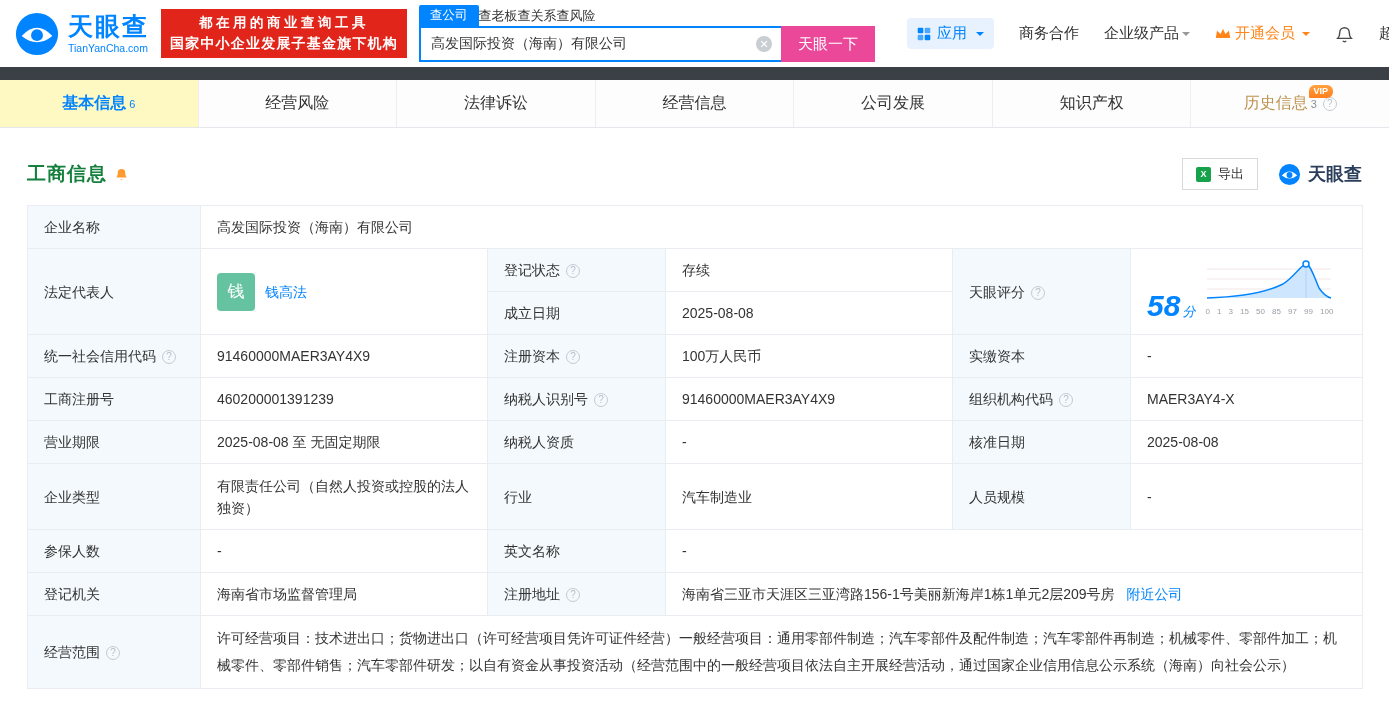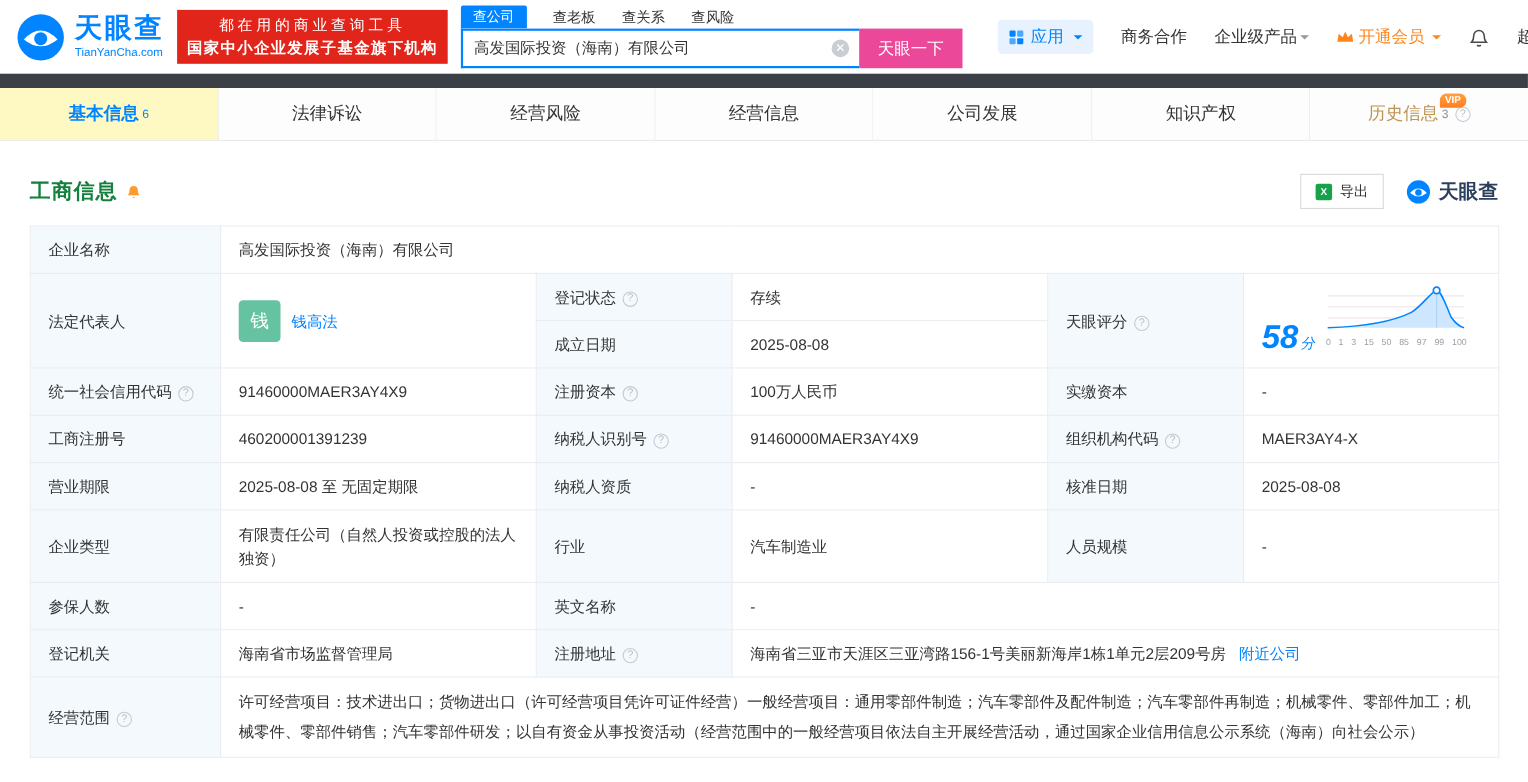--- a/index.html
+++ b/index.html
@@ -6,24 +6,24 @@
   html,body{width:1389px;height:711px;overflow:hidden;background:#fff;
     font-family:"Liberation Sans","DejaVu Sans",sans-serif;color:#333}
 
   
   .header{display:flex;align-items:center;height:67px;padding:0 14px;background:#fff;white-space:nowrap}
   .logo{display:flex;align-items:center;gap:8px;cursor:pointer}
   .logo-text{display:flex;flex-direction:column;justify-content:center}
   .logo-name{font-size:25px;font-weight:bold;color:#0084ff;line-height:1.05;letter-spacing:2px}
   .logo-domain{font-size:10.5px;color:#0084ff;margin-top:2px}
   .badge{background:#e1251b;color:#fff;padding:5px 9px;margin-left:12px;text-align:center}
-  .badge-l1{font-size:13.5px;font-weight:normal;letter-spacing:3.5px}
+  .badge-l1{font-size:13.5px;font-weight:bold;letter-spacing:3.5px}
   .badge-l2{font-size:14px;font-weight:bold;letter-spacing:1.2px;margin-top:3px}
   .search-area{margin-left:12px}
-  .search-tabs{display:flex;align-items:flex-end;gap:24px;font-size:13px;height:21px}
+  .search-tabs{display:flex;align-items:flex-end;font-size:13px;height:21px}
   .stab{cursor:pointer;color:#333;line-height:21px}
   .stab.active{background:#0084ff;color:#fff;padding:0 11px;font-size:12.5px;border-radius:2px 2px 0 0}
   .search-row{display:flex}
   .search-input-wrap{position:relative;width:362px}
   .search-input-wrap input{width:100%;height:36px;border:2px solid #0084ff;border-right:none;
     padding:0 32px 0 10px;font-size:14px;color:#333;outline:none;background:#fff}
   .clear-icon{position:absolute;right:9px;top:10px;width:16px;height:16px;border-radius:50%;
     background:#c9cdd4;color:#fff;font-size:11px;line-height:16px;text-align:center;cursor:pointer}
   .search-btn{height:36px;padding:0 17px;background:#ec4899;color:#fff;border:none;font-size:15px;cursor:pointer}
   .header-nav{display:flex;align-items:center;margin-left:32px;gap:25px;font-size:15px}
@@ -154,24 +154,24 @@
 </div>
 
 <div class="dark-strip"></div>
 
 <div class="tabbar">
   <div class="tab active">
     <span>基本信息</span>
     <span class="sup">6</span>
   </div>
   <div class="tab">
+    <span>经营风险</span>
+  </div>
+  <div class="tab">
     <span>法律诉讼</span>
-  </div>
-  <div class="tab">
-    <span>经营风险</span>
   </div>
   <div class="tab">
     <span>经营信息</span>
   </div>
   <div class="tab">
     <span>公司发展</span>
   </div>
   <div class="tab">
     <span>知识产权</span>
   </div>

